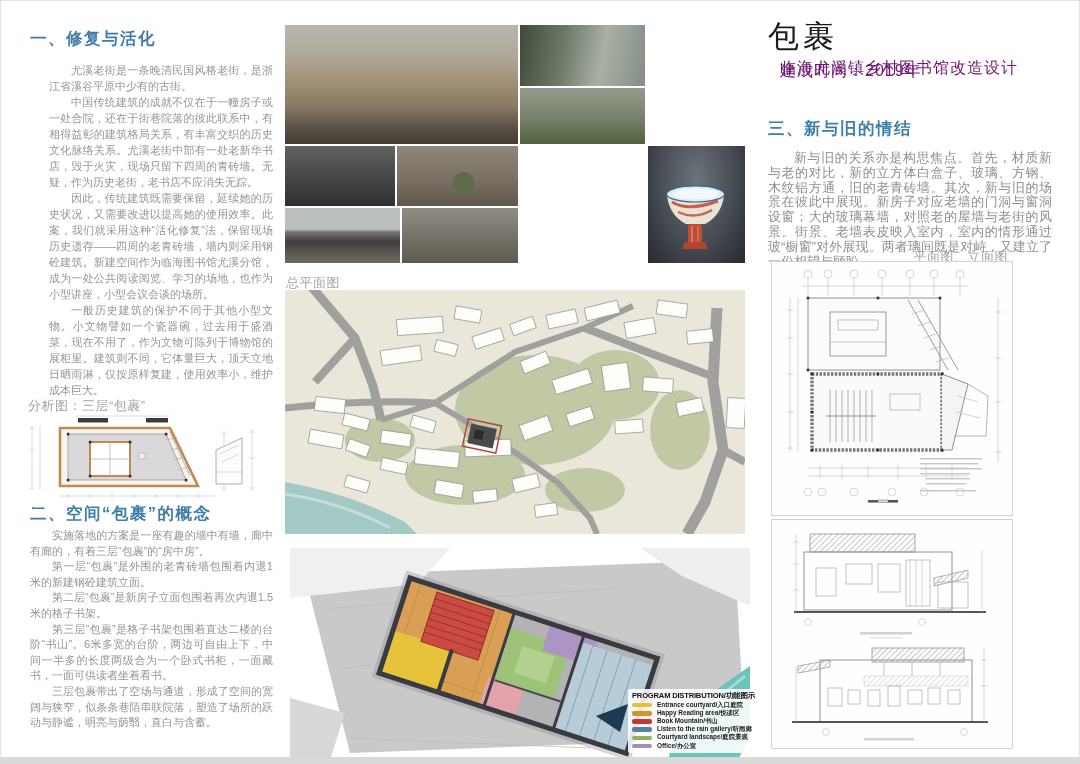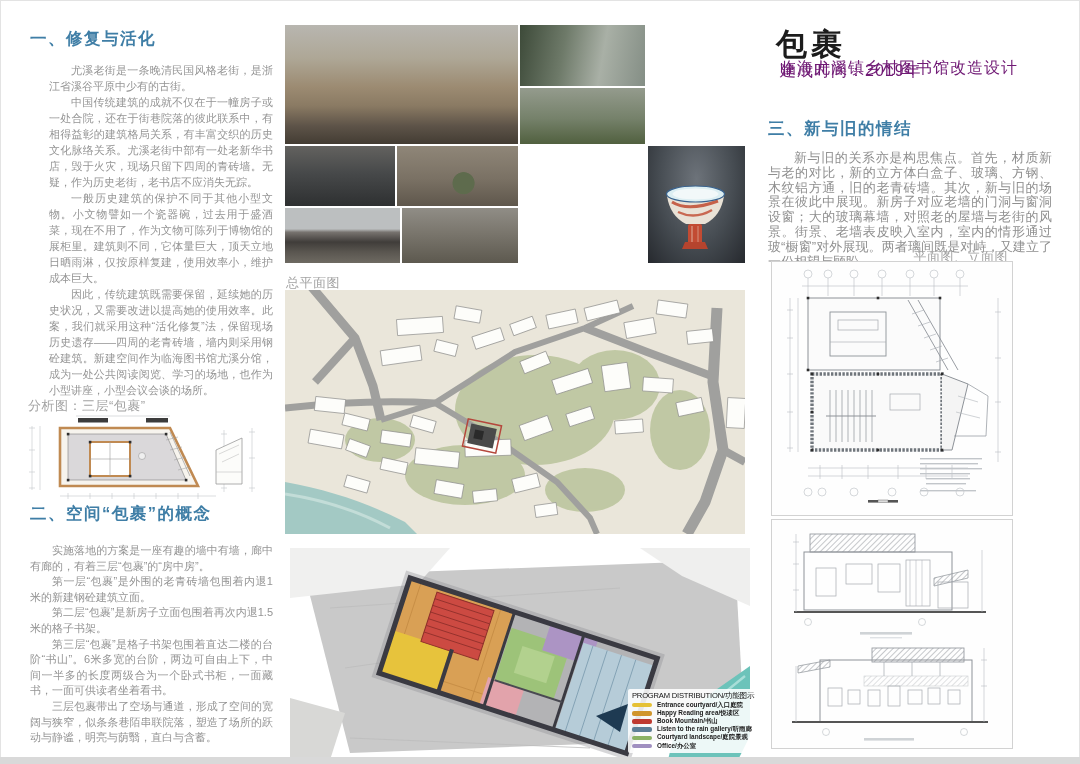--- a/index.html
+++ b/index.html
@@ -5,56 +5,56 @@
   html,body{margin:0;padding:0;background:#f2f2f2;font-family:"Liberation Sans","DejaVu Sans",sans-serif;}
   .page{position:relative;width:1080px;height:764px;background:#ffffff;overflow:hidden;
         box-shadow:inset 0 0 0 1px #e3e3e3;}
   .abs{position:absolute;}
   
   .h-blue{margin:0;font-size:16.5px;font-weight:bold;color:#3f7ea6;letter-spacing:1.5px;}
   .body-txt{font-size:11px;line-height:16px;color:#949494;text-align:justify;}
   .body-txt p{margin:0;text-indent:2em;}
   .body-txt-r{font-size:13px;line-height:14.8px;color:#8f8f8f;text-align:justify;}
   .body-txt-r p{margin:0;text-indent:2em;}
-  .big-title{margin:8px;font-size:31px;font-weight:bold;color:#1c1c1c;letter-spacing:4px;}
+  .big-title{margin:0;font-size:31px;font-weight:normal;color:#1c1c1c;letter-spacing:4px;}
   .sub{font-size:16px;color:#701a75;letter-spacing:1px;padding-left:12px;}
   .tiny-label{font-size:13px;color:#a3a3a3;letter-spacing:0.5px;}
   
   .photo{position:absolute;background:#888;}
   .ph1{background:linear-gradient(180deg,#b8b6b0 0%,#aea796 28%,#9c8b72 52%,#8a7a63 68%,#5d5348 85%,#433c33 100%);}
   .ph2{background:linear-gradient(100deg,#3d4a39 0%,#6e7a69 35%,#a9b0a6 65%,#848e85 100%);}
   .ph3{background:linear-gradient(180deg,#949b8d 0%,#75816a 55%,#51603f 100%);}
   .ph4{background:linear-gradient(180deg,#63625f 0%,#47494a 45%,#2e3031 100%);}
   .ph5{background:radial-gradient(circle at 55% 62%, #5e6b4d 0 14%, rgba(0,0,0,0) 15%),
                linear-gradient(180deg,#8f8678 0%,#7a7164 55%,#5f574c 100%);}
   .ph6{background:linear-gradient(180deg,#bcbfc0 0 38%,#77736f 44%,#403d3a 62%,#5a5650 80%,#6e6a62 100%);}
   .ph7{background:linear-gradient(180deg,#908d86 0%,#7a766d 45%,#5d594f 100%);}
   .bowlbox{background:radial-gradient(ellipse at 50% 28%, #6d737a 0%, #464c52 55%, #26292e 100%);}
   
   .legend{position:absolute;background:rgba(255,255,255,0.88);padding:2px 4px 3px 4px;border-radius:2px;}
-  .lg-title{font-size:7.6px;font-weight:normal;color:#101010;white-space:nowrap;letter-spacing:-0.2px;}
+  .lg-title{font-size:7.6px;font-weight:bold;color:#101010;white-space:nowrap;letter-spacing:-0.2px;}
   .lg-row{display:flex;align-items:center;height:8.2px;}
   .lg-swatch{width:20px;height:4.6px;border-radius:2px;margin-right:5px;flex:0 0 auto;}
   .lg-label{font-size:6.4px;font-weight:600;color:#1a1a1a;white-space:nowrap;}
   
   .frame{position:absolute;border:1px solid #d2d2d2;background:#fefefe;}
   .divider-bottom{position:absolute;left:0;top:757px;width:1080px;height:7px;background:#d9d9d9;}
 </style>
 </head>
 <body>
 
 <div class="page">
 
   <section class="abs" style="left:30px;top:28px;width:243px;">
     <h2 class="h-blue">一、修复与活化</h2>
     <div class="body-txt" style="margin-top:12px;margin-left:19px;">
       <p>尤溪老街是一条晚清民国风格老街，是浙江省溪谷平原中少有的古街。</p>
       <p>中国传统建筑的成就不仅在于一幢房子或一处合院，还在于街巷院落的彼此联系中，有相得益彰的建筑格局关系，有丰富交织的历史文化脉络关系。尤溪老街中部有一处老新华书店，毁于火灾，现场只留下四周的青砖墙。无疑，作为历史老街，老书店不应消失无踪。</p>
+      <p>因此，传统建筑既需要保留，延续她的历史状况，又需要改进以提高她的使用效率。此案，我们就采用这种“活化修复”法，保留现场历史遗存——四周的老青砖墙，墙内则采用钢砼建筑。新建空间作为临海图书馆尤溪分馆，成为一处公共阅读阅览、学习的场地，也作为小型讲座，小型会议会谈的场所。</p>
       <p>一般历史建筑的保护不同于其他小型文物。小文物譬如一个瓷器碗，过去用于盛酒菜，现在不用了，作为文物可陈列于博物馆的展柜里。建筑则不同，它体量巨大，顶天立地日晒雨淋，仅按原样复建，使用效率小，维护成本巨大。</p>
-      <p>因此，传统建筑既需要保留，延续她的历史状况，又需要改进以提高她的使用效率。此案，我们就采用这种“活化修复”法，保留现场历史遗存——四周的老青砖墙，墙内则采用钢砼建筑。新建空间作为临海图书馆尤溪分馆，成为一处公共阅读阅览、学习的场地，也作为小型讲座，小型会议会谈的场所。</p>
     </div>
   </section>
 
   <div class="abs tiny-label" style="left:28px;top:397px;">分析图：三层“包裹”</div>
 
   <svg class="abs" style="left:20px;top:410px;" width="244" height="94" viewBox="0 0 244 94">
     <g stroke="#c3c6c9" stroke-width="0.6" fill="none">
       <line x1="12" y1="16" x2="12" y2="80"></line>
         <line x1="9" y1="18" x2="15" y2="18"></line>
         <line x1="9" y1="40" x2="15" y2="40"></line>
@@ -109,21 +109,21 @@
     <g>
       <polygon points="196,40 222,28 222,74 196,74" fill="#fcfcfa" stroke="#9a9a9a" stroke-width="0.8"></polygon>
       <line x1="199" y1="44" x2="219" y2="35" stroke="#b5b5b5" stroke-width="0.5"></line>
       <line x1="202" y1="52" x2="219" y2="44" stroke="#b5b5b5" stroke-width="0.5"></line>
       <line x1="196" y1="62" x2="222" y2="62" stroke="#b5b5b5" stroke-width="0.5"></line>
     </g>
   </svg>
 
   <section class="abs" style="left:30px;top:503px;width:243px;">
     <h2 class="h-blue">二、空间“包裹”的概念</h2>
-    <div class="body-txt" style="margin-top:18px;line-height:15.6px;">
+    <div class="body-txt" style="margin-top:3px;line-height:15.6px;">
       <p>实施落地的方案是一座有趣的墙中有墙，廊中有廊的，有着三层“包裹”的“房中房”。</p>
       <p>第一层“包裹”是外围的老青砖墙包围着内退1米的新建钢砼建筑立面。</p>
       <p>第二层“包裹”是新房子立面包围着再次内退1.5米的格子书架。</p>
       <p>第三层“包裹”是格子书架包围着直达二楼的台阶“书山”。6米多宽的台阶，两边可自由上下，中间一半多的长度两级合为一个卧式书柜，一面藏书，一面可供读者坐着看书。</p>
       <p>三层包裹带出了空场与通道，形成了空间的宽阔与狭窄，似条条巷陌串联院落，塑造了场所的跃动与静谧，明亮与荫翳，直白与含蓄。</p>
     </div>
   </section>
 
   <div class="photo ph1" style="left:285px;top:25px;width:233px;height:119px;"></div>
   <div class="photo ph2" style="left:520px;top:25px;width:125px;height:61px;"></div>

